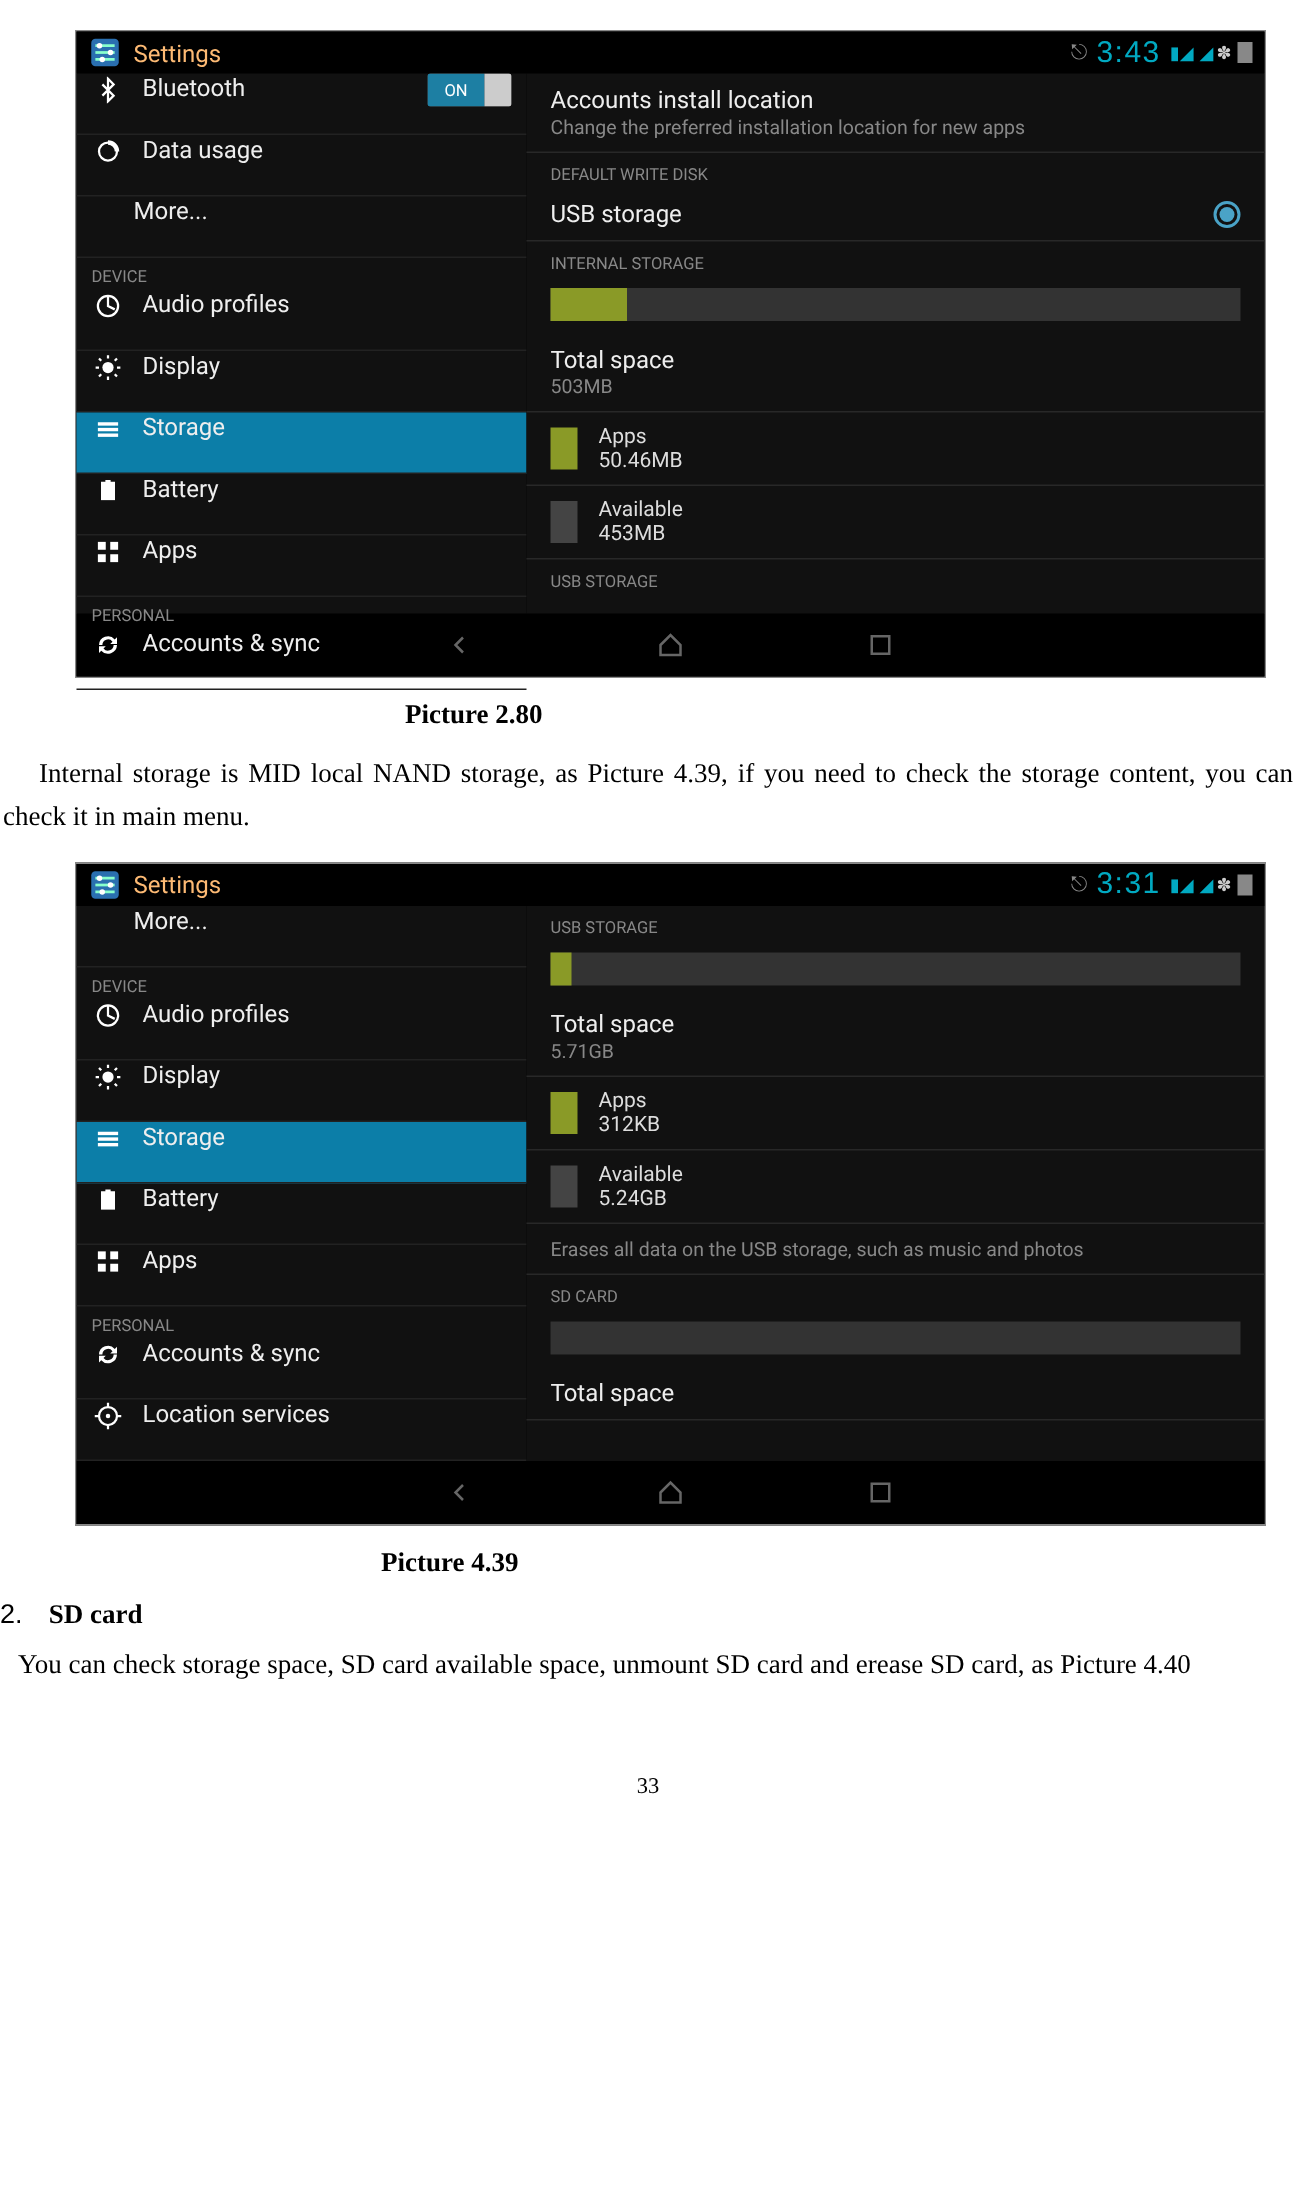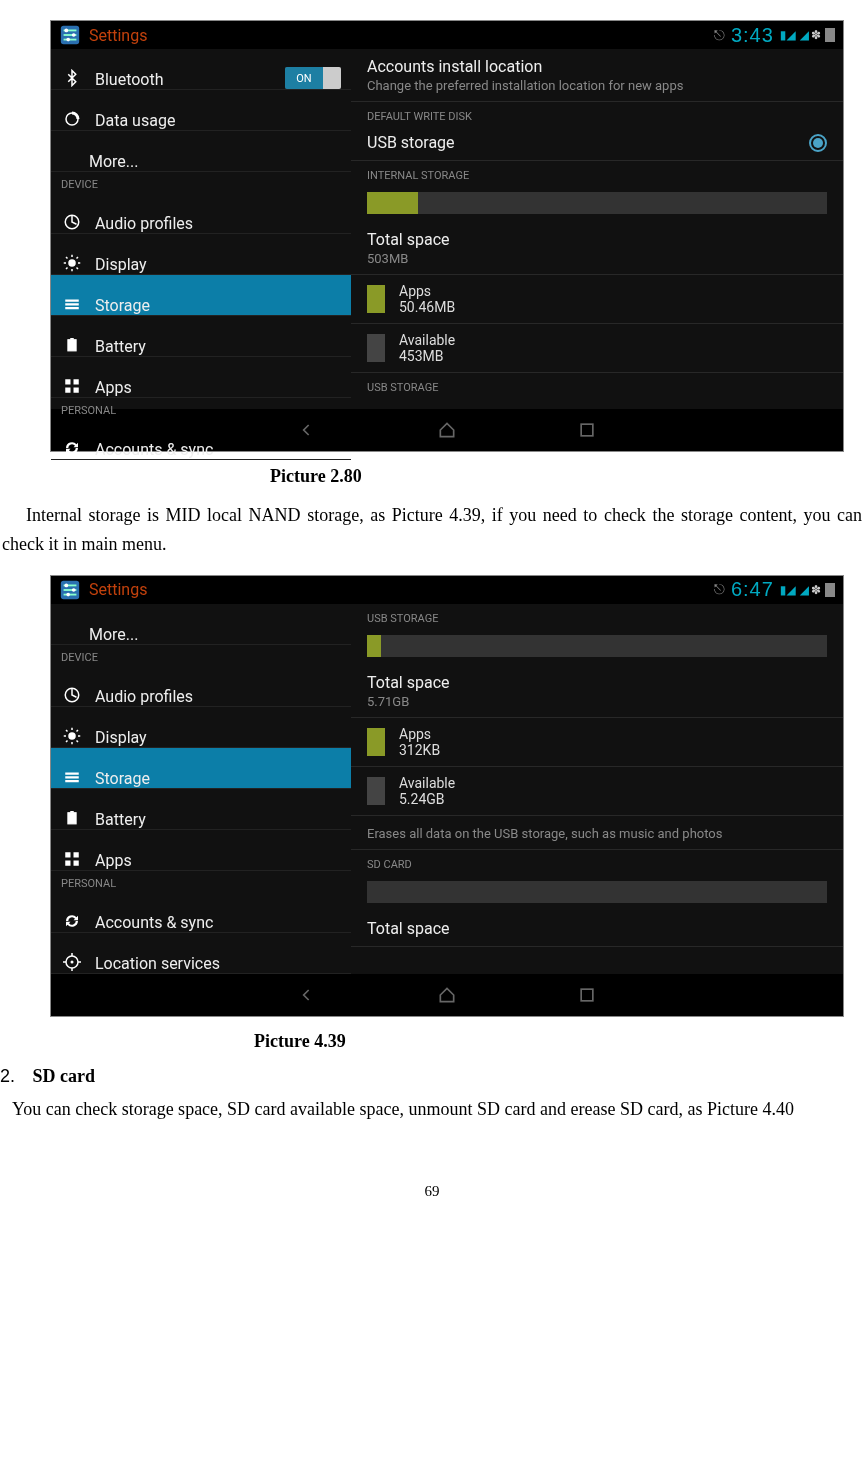--- a/index.html
+++ b/index.html
@@ -1,28 +1,28 @@
 <!DOCTYPE html>
 <html><head>
 <meta charset="utf-8">
 <style>
   body{margin:0;background:#fff;font-family:"Times New Roman",serif;font-size:18px;color:#000;width:864px}
   .page{padding:20px 0 20px 0}
   .screenshot{margin:0 20px 10px 50px;background:#000;border:1px solid #888;font-family:Roboto,Arial,sans-serif;color:#ddd;font-size:14px;position:relative}
   .statusbar{height:28px;display:flex;align-items:center;padding:0 8px;background:#000}
   .statusbar .settings-icon{width:22px;height:22px;display:inline-block}
-  .statusbar .title{color:#c2410c;font-size:16px;margin-left:8px}
+  .statusbar .title{color:#fdba74;font-size:16px;margin-left:8px}
   .statusbar .spacer{flex:1}
   .statusbar .clock{font-family:sans-serif;font-size:20px;color:#01a9c1;letter-spacing:1px;margin-right:4px}
   .statusbar .sig{color:#01a9c1;font-size:12px;margin:0 2px}
   .statusbar .bat{display:inline-block;width:10px;height:14px;background:#888;margin-left:4px;position:relative}
   .main{display:flex}
   .sidebar{width:300px;background:#111}
   .sidebar .cat{font-size:11px;color:#888;padding:6px 10px 2px}
-  .sidebar .item{display:flex;align-items:flex-end;height:40px;padding:0 10px;border-bottom:1px solid #222;color:#eee;font-size:16px}
+  .sidebar .item{display:flex;align-items:flex-start;height:40px;padding:0 10px;border-bottom:1px solid #222;color:#eee;font-size:16px}
   .sidebar .item.active{background:#0c7ea8}
   .sidebar .item .ic{width:22px;height:22px;margin-right:12px;display:flex;align-items:center;justify-content:center}
   .sidebar .item .more-ic{margin-left:28px}
   .toggle{width:56px;height:22px;background:#444;border-radius:2px;position:relative;margin-left:auto;overflow:hidden;display:flex}
   .toggle .on{background:#1d7fa3;flex:1;color:#fff;font-size:11px;display:flex;align-items:center;justify-content:center}
   .toggle .knob{width:18px;background:#ccc}
   .content{flex:1;background:#111;padding:0}
   .content .row{padding:8px 16px;border-bottom:1px solid #282828}
   .content .row .t{color:#eee;font-size:16px}
   .content .row .s{color:#888;font-size:13px;margin-top:2px}
@@ -229,21 +229,21 @@
             <rect x="5" y="11" width="14" height="2" fill="#8fc"></rect>
             <rect x="5" y="16" width="14" height="2" fill="#8fc"></rect>
             <circle cx="8" cy="7" r="2" fill="#fff"></circle>
             <circle cx="16" cy="12" r="2" fill="#fff"></circle>
             <circle cx="10" cy="17" r="2" fill="#fff"></circle>
           </svg>
       </span>
       <span class="title">Settings</span>
       <span class="spacer"></span>
       <span style="color:#888;font-size:14px;margin-right:6px">⎋</span>
-      <span class="clock">6:47</span>
+      <span class="clock">3:31</span>
       <span class="sig">▮◢</span>
       <span class="sig">◢</span>
       <span style="color:#ccc;font-size:12px">✽</span>
       <span class="bat"></span>
     </div>
     <div class="main" style="height:370px;overflow:hidden">
       <div class="sidebar">
         <div class="item">
           <span class="more-ic">More...</span>
         </div>
@@ -372,14 +372,14 @@
   </div>
 
   <div class="caption" style="margin-left:254px">Picture 4.39</div>
 
   <div class="list-line">
     <span class="list-num">2.</span>
     <span class="bold">SD card</span>
   </div>
   <div class="para" style="margin-left:12px;padding-right:4px">You can check storage space, SD card available space, unmount SD card and erease SD card, as Picture 4.40</div>
 
-  <div class="footer">69</div>
+  <div class="footer">33</div>
 </div>
 
 </body></html>

